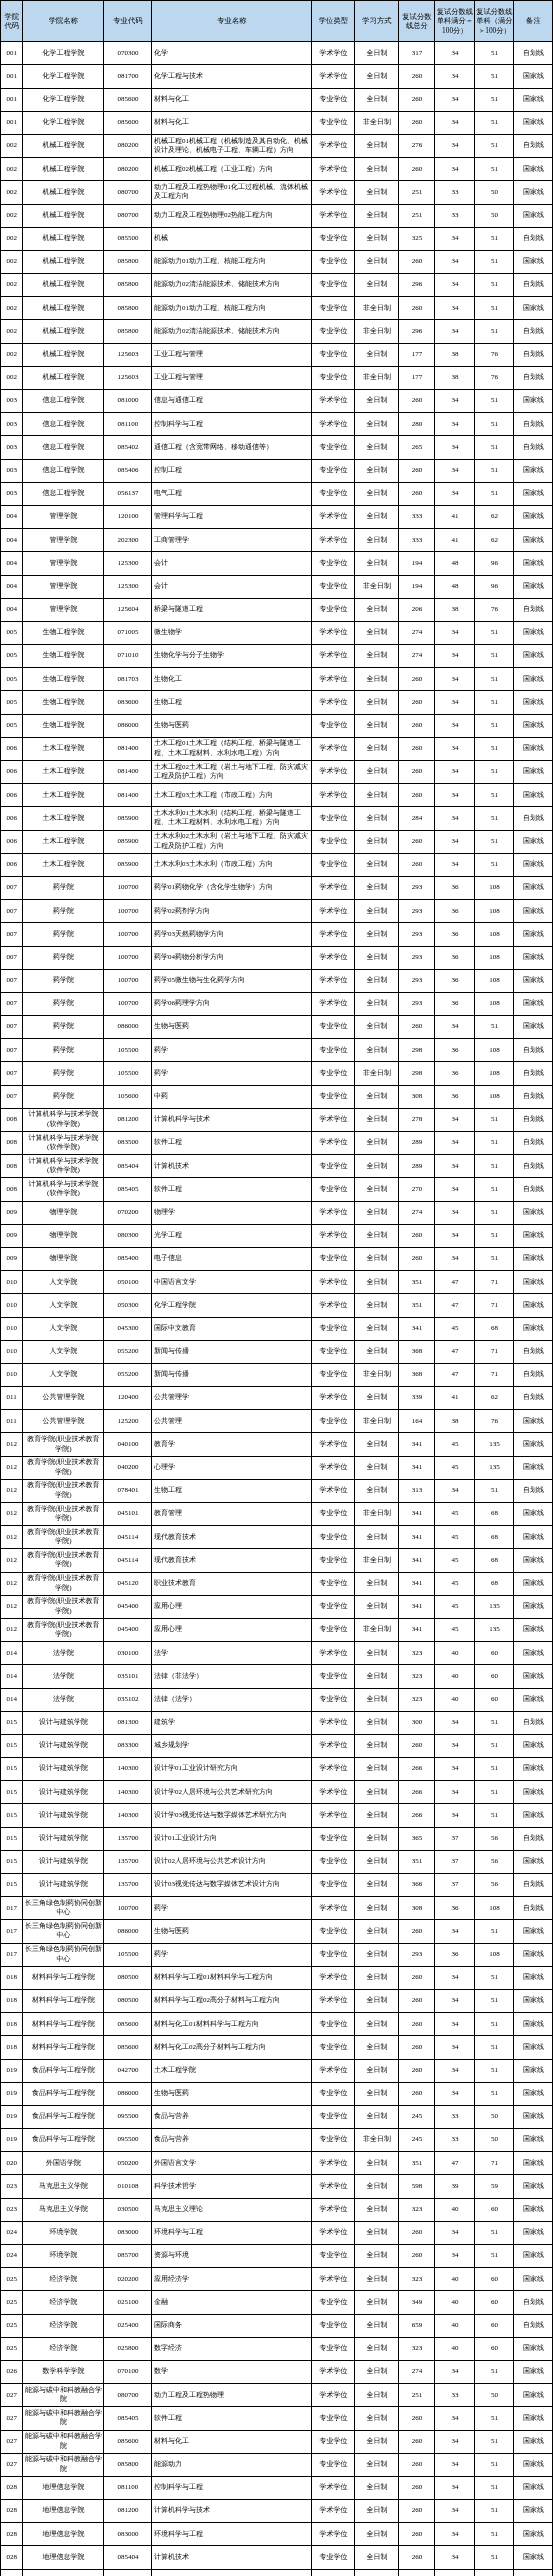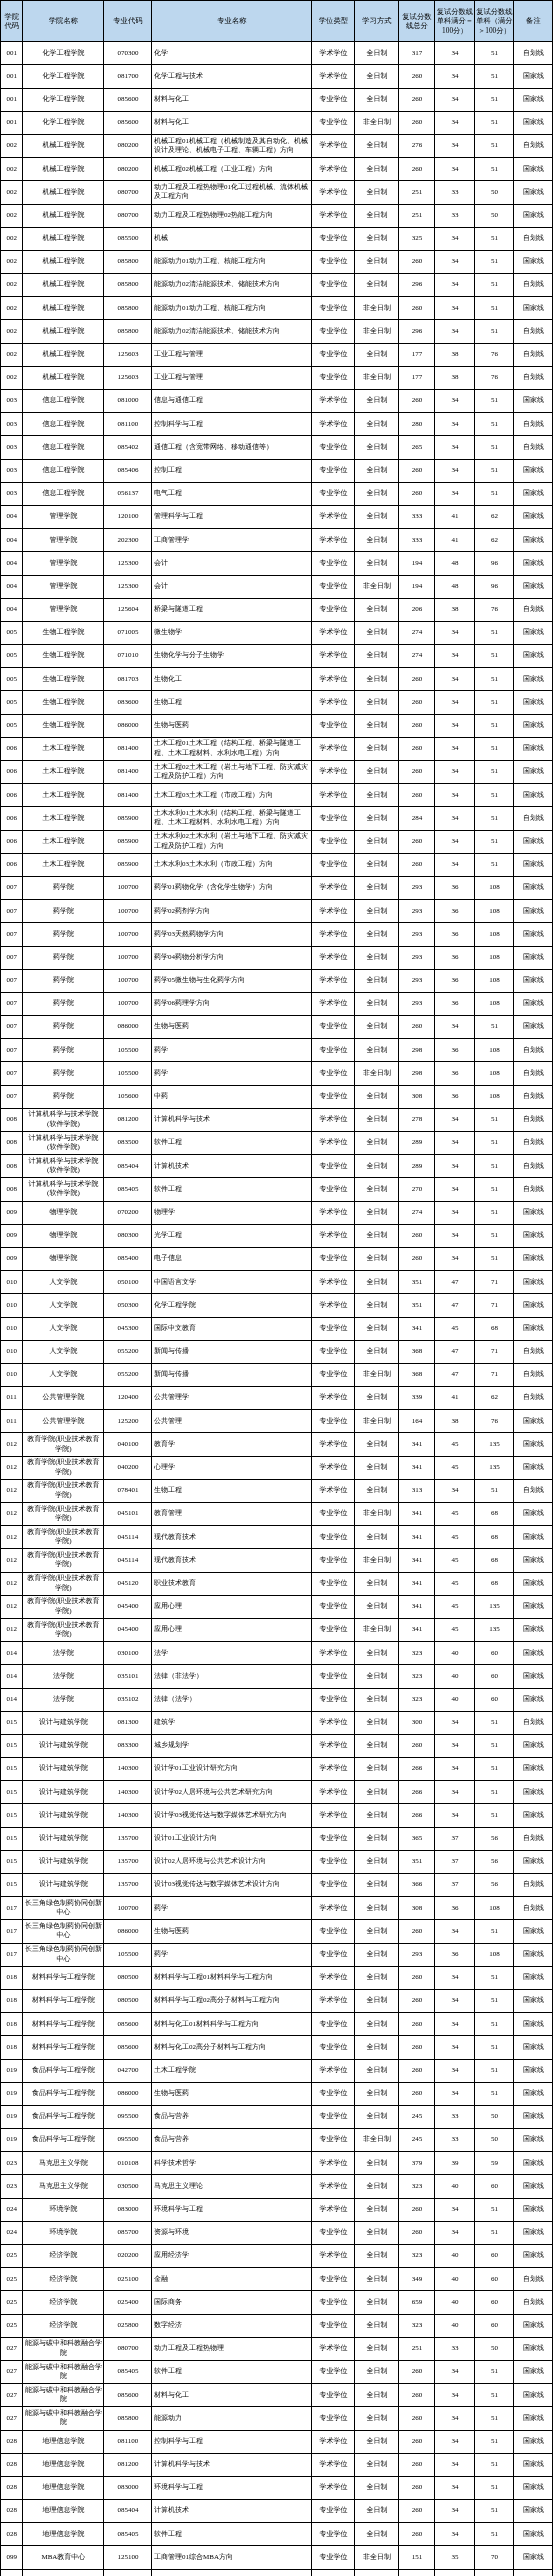--- a/index.html
+++ b/index.html
@@ -1153,27 +1153,39 @@
         <td class="c2">095500</td>
         <td class="c3">食品与营养</td>
         <td class="c4">专业学位</td>
         <td class="c5">非全日制</td>
         <td class="c6">245</td>
         <td class="c7">33</td>
         <td class="c8">50</td>
         <td class="c9">国家线</td>
       </tr>
       <tr>
+        <td class="c0">020</td>
+        <td class="c1">外国语学院</td>
+        <td class="c2">050200</td>
+        <td class="c3">外国语言文学</td>
+        <td class="c4">学术学位</td>
+        <td class="c5">全日制</td>
+        <td class="c6">351</td>
+        <td class="c7">47</td>
+        <td class="c8">71</td>
+        <td class="c9">国家线</td>
+      </tr>
+      <tr>
         <td class="c0">023</td>
         <td class="c1">马克思主义学院</td>
         <td class="c2">010108</td>
         <td class="c3">科学技术哲学</td>
         <td class="c4">学术学位</td>
         <td class="c5">全日制</td>
-        <td class="c6">379</td>
+        <td class="c6">598</td>
         <td class="c7">39</td>
         <td class="c8">59</td>
         <td class="c9">国家线</td>
       </tr>
       <tr>
         <td class="c0">023</td>
         <td class="c1">马克思主义学院</td>
         <td class="c2">030500</td>
         <td class="c3">马克思主义理论</td>
         <td class="c4">学术学位</td>
@@ -1246,20 +1258,32 @@
       <tr>
         <td class="c0">025</td>
         <td class="c1">经济学院</td>
         <td class="c2">025800</td>
         <td class="c3">数字经济</td>
         <td class="c4">专业学位</td>
         <td class="c5">全日制</td>
         <td class="c6">323</td>
         <td class="c7">40</td>
         <td class="c8">60</td>
+        <td class="c9">国家线</td>
+      </tr>
+      <tr>
+        <td class="c0">026</td>
+        <td class="c1">数学科学学院</td>
+        <td class="c2">070100</td>
+        <td class="c3">数学</td>
+        <td class="c4">学术学位</td>
+        <td class="c5">全日制</td>
+        <td class="c6">274</td>
+        <td class="c7">34</td>
+        <td class="c8">51</td>
         <td class="c9">国家线</td>
       </tr>
       <tr>
         <td class="c0">027</td>
         <td class="c1">能源与碳中和科教融合学院</td>
         <td class="c2">080700</td>
         <td class="c3">动力工程及工程热物理</td>
         <td class="c4">学术学位</td>
         <td class="c5">全日制</td>
         <td class="c6">251</td>

